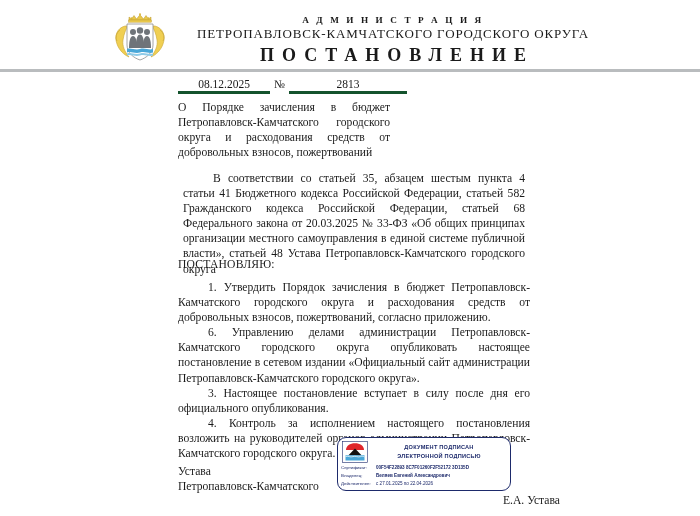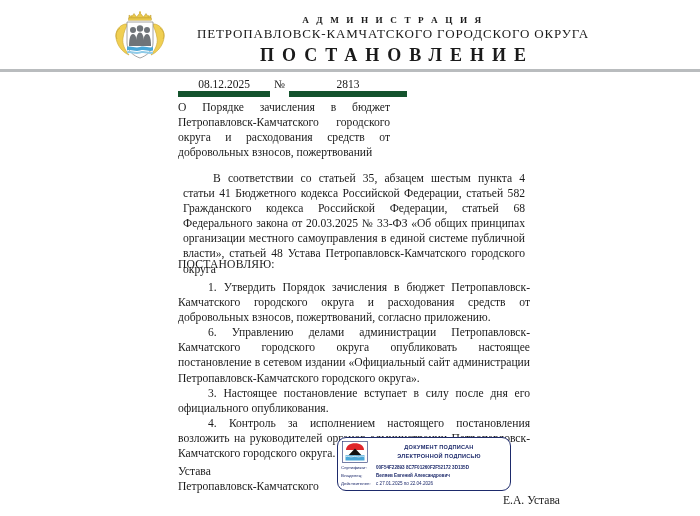--- a/index.html
+++ b/index.html
@@ -27,21 +27,21 @@
     position: absolute;
     left: 0;
     top: 6px;
     width: 700px;
     display: flex;
     justify-content: center;
     align-items: flex-start;
   }
   .header-inner {
     display: flex;
-    align-items: center;
+    align-items: flex-end;
     gap: 28px;
   }
   .emblem {
     width: 58px;
     height: 56px;
     flex: 0 0 auto;
     margin-top: 2px;
   }
   .header-text {
     padding-top: 8px;
@@ -83,21 +83,21 @@
   
   .datenum {
     position: absolute;
     left: 178px;
     top: 78px;
     display: flex;
     align-items: baseline;
     font-size: 11.5px;
   }
   .blank {
-    border-bottom: 6px solid #14532d;
+    border-bottom: 3px solid #14532d;
     display: inline-block;
     text-align: center;
     height: 13px;
     line-height: 13px;
   }
   .blank-date { width: 92px; }
   .no-sym { padding: 0 4px; font-size: 11.5px; }
   .blank-num { width: 118px; }
 
   

